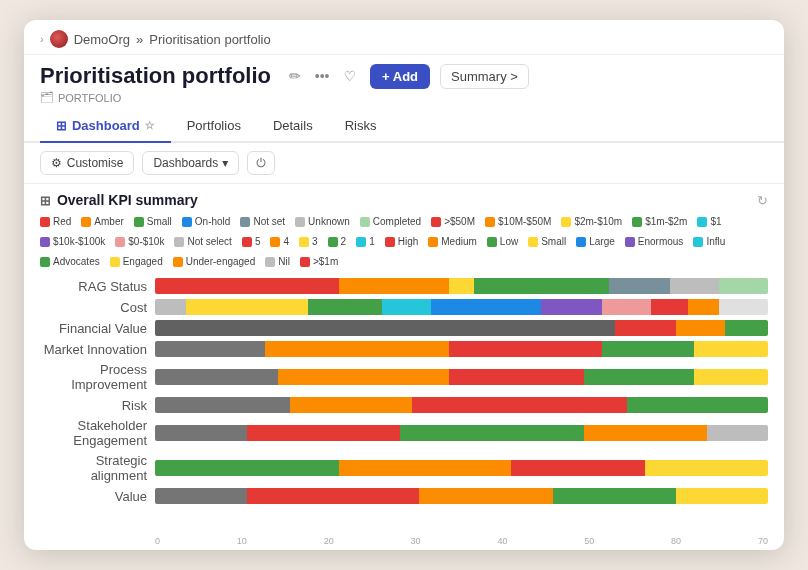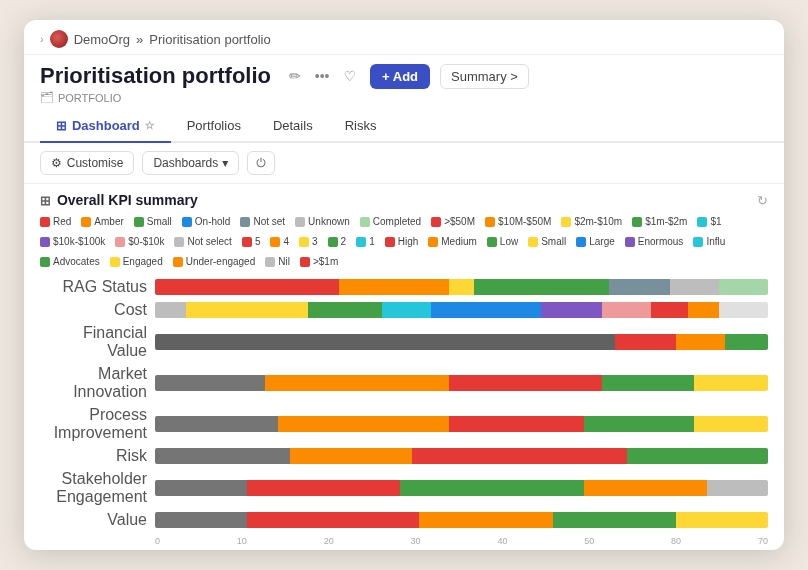--- a/index.html
+++ b/index.html
@@ -212,21 +212,21 @@
       display: flex;
       align-items: center;
       margin-bottom: 5px;
       font-size: 10px;
     }
     .chart-label {
       width: 115px;
       text-align: right;
       padding-right: 8px;
       color: #555;
-      font-size: 16px;
+      font-size: 13px;
       flex-shrink: 0;
     }
     .bar-container {
       flex: 1;
       height: 16px;
       display: flex;
       border-radius: 2px;
       overflow: hidden;
     }
     .bar-seg {
@@ -512,20 +512,29 @@
           <div class="chart-label">Stakeholder Engagement</div>
           <div class="bar-container">
             <div class="bar-seg" style="width: 15%; background: rgb(117, 117, 117);"></div>
             <div class="bar-seg" style="width: 25%; background: rgb(229, 57, 53);"></div>
             <div class="bar-seg" style="width: 30%; background: rgb(67, 160, 71);"></div>
             <div class="bar-seg" style="width: 20%; background: rgb(251, 140, 0);"></div>
             <div class="bar-seg" style="width: 10%; background: rgb(189, 189, 189);"></div>
           </div>
         </div>
         <div class="chart-row">
+          <div class="chart-label">Strategic alignment</div>
+          <div class="bar-container">
+            <div class="bar-seg" style="width: 30%; background: rgb(67, 160, 71);"></div>
+            <div class="bar-seg" style="width: 28%; background: rgb(251, 140, 0);"></div>
+            <div class="bar-seg" style="width: 22%; background: rgb(229, 57, 53);"></div>
+            <div class="bar-seg" style="width: 20%; background: rgb(253, 216, 53);"></div>
+          </div>
+        </div>
+        <div class="chart-row">
           <div class="chart-label">Value</div>
           <div class="bar-container">
             <div class="bar-seg" style="width: 15%; background: rgb(117, 117, 117);"></div>
             <div class="bar-seg" style="width: 28%; background: rgb(229, 57, 53);"></div>
             <div class="bar-seg" style="width: 22%; background: rgb(251, 140, 0);"></div>
             <div class="bar-seg" style="width: 20%; background: rgb(67, 160, 71);"></div>
             <div class="bar-seg" style="width: 15%; background: rgb(253, 216, 53);"></div>
           </div>
         </div>
       </div>

